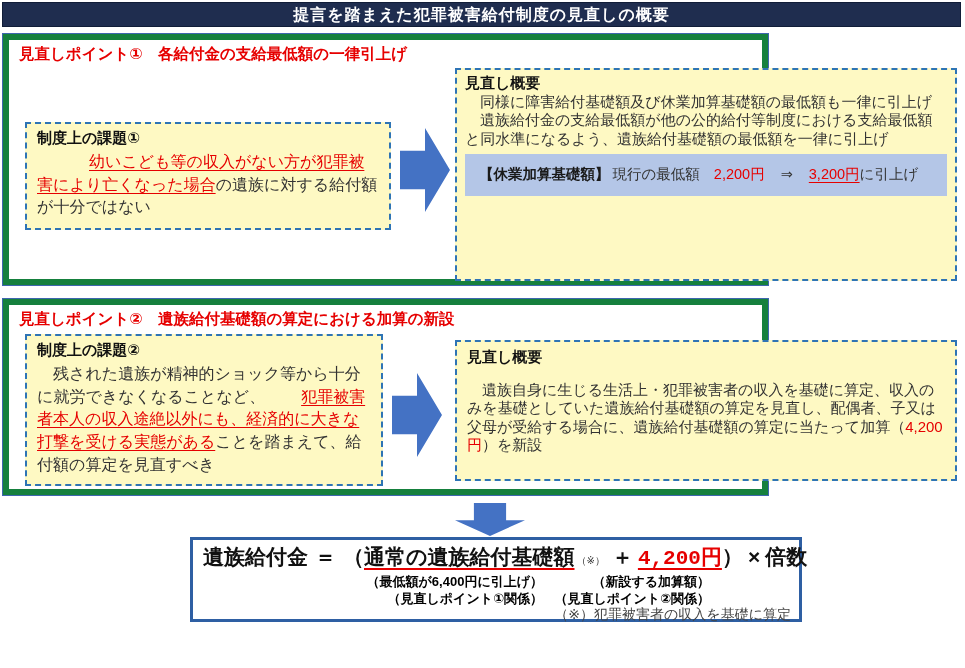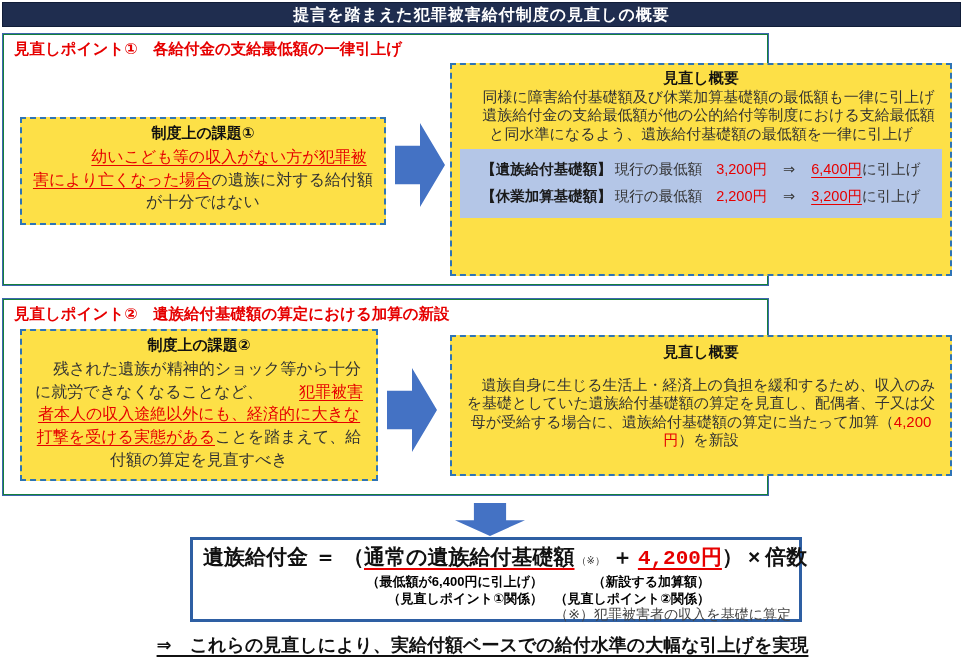--- a/index.html
+++ b/index.html
@@ -7,28 +7,28 @@
   body { font-family: "Liberation Sans", "DejaVu Sans", sans-serif; }
   .canvas { position: relative; width: 965px; height: 668px; background: #fff; overflow: hidden; }
 
   
   .title-bar { position: absolute; left: 2px; top: 2px; width: 959px; height: 25px;
     background: #1f2d4f; border: 1px solid #111d38; color: #fff; text-align: center;
     font-weight: bold; font-size: 16px; line-height: 23px; letter-spacing: 1px; }
 
   
   .sec { position: absolute; left: 3px; width: 765px; background: #fff;
-    border: 1px solid #15803d; box-shadow: 0 0 0 1px #3e66ae; }
+    border: 6px solid #15803d; box-shadow: 0 0 0 1px #3e66ae; }
   .s1 { top: 34px; height: 251px; }
   .s2 { top: 299px; height: 196px; }
   .sec-header { position: absolute; left: 10px; top: 4px; color: #e60000;
     font-weight: bold; font-size: 15.5px; white-space: pre; }
 
   
-  .dashed-box { position: absolute; border: 2px dashed #2e74b5; background: #fde047; text-align: center; }
+  .dashed-box { position: absolute; border: 2px dashed #2e74b5; background: #fef9c3; }
   .issue1 { left: 16px; top: 82px; width: 366px; height: 108px; padding: 5px 10px; }
   .overview1 { left: 446px; top: 28px; width: 502px; height: 213px; padding: 4px 8px; }
   .issue2 { left: 16px; top: 29px; width: 358px; height: 152px; padding: 5px 10px; }
   .overview2 { left: 446px; top: 35px; width: 502px; height: 141px; padding: 6px 10px; }
 
   .box-title { font-weight: bold; font-size: 15px; color: #111; }
   .body16 { font-size: 16px; line-height: 1.42; color: #333; margin-top: 3px; }
   .body15 { font-size: 15px; line-height: 1.22; color: #333; }
   .red-ul { color: #e60000; text-decoration: underline; text-underline-offset: 3px; margin-left: 36px; }
 
@@ -95,42 +95,39 @@
 
     <div class="arrow-right a1"></div>
 
     <div class="dashed-box overview1">
       <div class="box-title">見直し概要</div>
       <p class="body15">　同様に障害給付基礎額及び休業加算基礎額の最低額も一律に引上げ</p>
       <p class="body15">　遺族給付金の支給最低額が他の公的給付等制度における支給最低額と同水準になるよう、遺族給付基礎額の最低額を一律に引上げ</p>
 
       <div class="pay-table">
         <div class="pay-row">
-          <span class="pr-name">【遺族給付基礎額】</span><span class="pr-label">現行の最低額</span><span class="pr-old">3,200円</span><span class="pr-arrow">⇒</span><span class="pr-new">6,400円</span><span class="pr-suffix">に引上げ</span>
-        </div>
-        <div class="pay-row">
           <span class="pr-name">【休業加算基礎額】</span><span class="pr-label">現行の最低額</span><span class="pr-old">2,200円</span><span class="pr-arrow">⇒</span><span class="pr-new">3,200円</span><span class="pr-suffix">に引上げ</span>
         </div>
       </div>
     </div>
   </section>
 
   <section class="sec s2">
     <div class="sec-header">見直しポイント②　遺族給付基礎額の算定における加算の新設</div>
 
     <div class="dashed-box issue2">
       <div class="box-title">制度上の課題②</div>
       <p class="body16"><span>　残された遺族が精神的ショック等から十分に就労できなくなることなど、</span><span class="red-ul">犯罪被害者本人の収入途絶以外にも、経済的に大きな打撃を受ける実態がある</span><span>ことを踏まえて、給付額の算定を見直すべき</span></p>
     </div>
 
     <div class="arrow-right a2"></div>
 
     <div class="dashed-box overview2">
       <div class="box-title">見直し概要</div>
-      <p class="body15" style="margin-top:14px;"><span>　遺族自身に生じる生活上・経済上の負担を緩和するため、収入のみを基礎としていた遺族給付基礎額の算定を見直し、配偶者、子又は父母が受給する場合に、遺族給付基礎額の算定に当たって加算（</span><span class="f-red">4,200円</span><span>）を新設</span></p>
+      <p class="body15" style="margin-top:14px;"><span>　遺族自身に生じる生活上・犯罪被害者の収入を基礎に算定、収入のみを基礎としていた遺族給付基礎額の算定を見直し、配偶者、子又は父母が受給する場合に、遺族給付基礎額の算定に当たって加算（</span><span class="f-red">4,200円</span><span>）を新設</span></p>
     </div>
   </section>
 
   <div class="arrow-down"></div>
 
   <div class="formula-box">
     <div class="formula-main">
       <span>遺族給付金</span>
       <span class="f-eq">＝</span>
       <span>（</span>
@@ -142,17 +139,14 @@
       <span class="f-op">×</span>
       <span>倍数</span>
     </div>
     <div class="f-sub f-sub-l1">（最低額が6,400円に引上げ）</div>
     <div class="f-sub f-sub-l2">（見直しポイント①関係）</div>
     <div class="f-sub f-sub-r1">（新設する加算額）</div>
     <div class="f-sub f-sub-r2">（見直しポイント②関係）</div>
     <div class="f-footnote">（※）犯罪被害者の収入を基礎に算定</div>
   </div>
 
-  <div class="conclusion">
-    <span>⇒　これらの見直しにより、実給付額ベースでの給付水準の大幅な引上げを実現</span>
-  </div>
 
 </div>
 
 </body></html>

